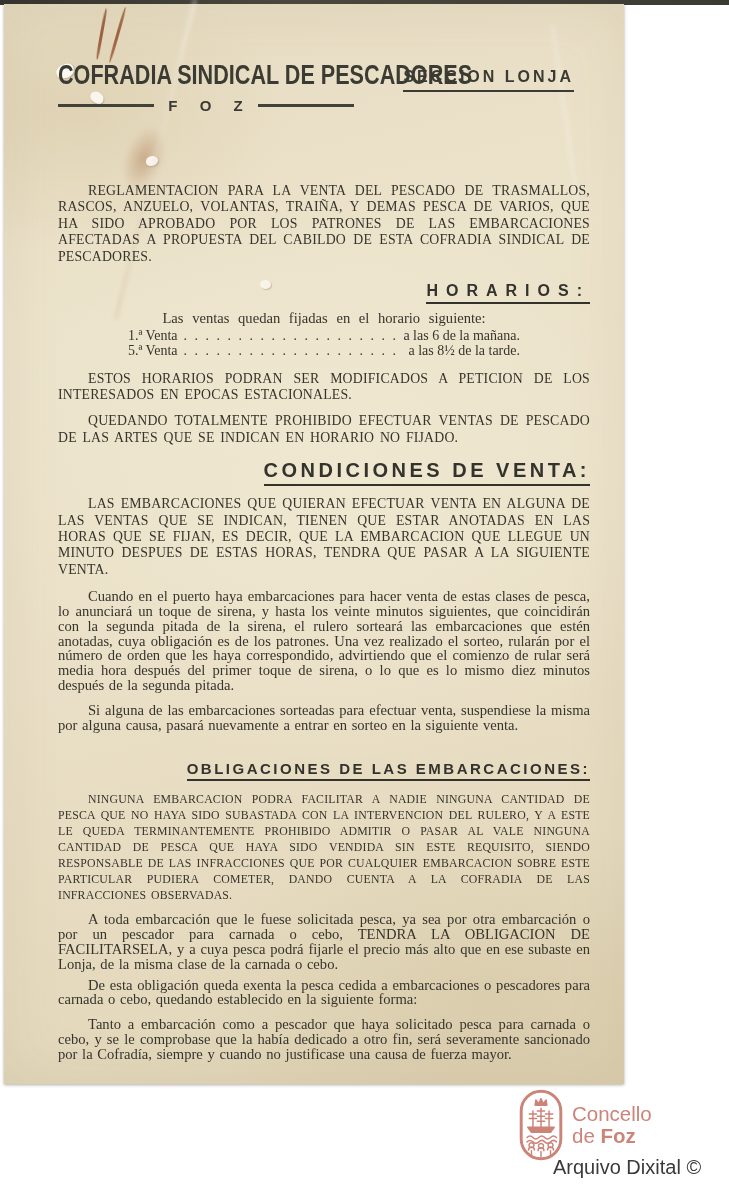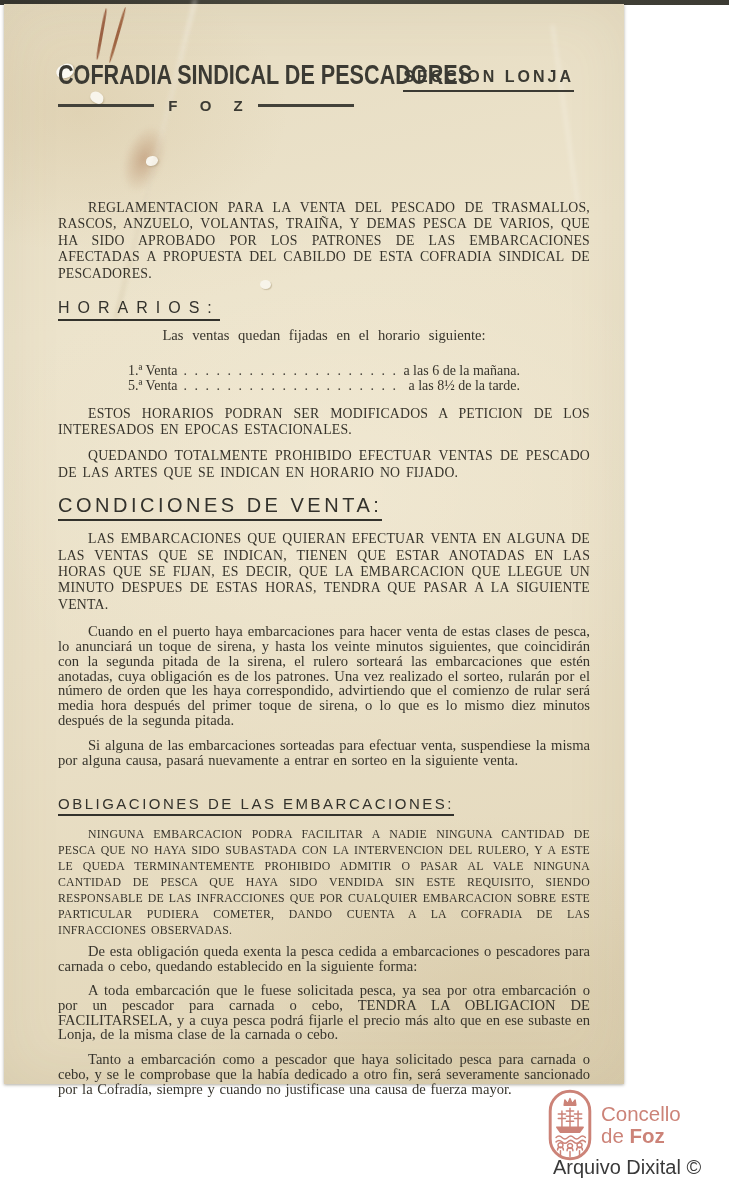--- a/index.html
+++ b/index.html
@@ -57,42 +57,42 @@
     position:absolute;right:16px;top:8px;
     font-family:"Liberation Sans", sans-serif;font-weight:700;font-size:16px;
     letter-spacing:3px;color:#3b3a33;
     border-bottom:2.5px solid #3b3a33;padding-bottom:4px;white-space:nowrap;
   }
   
   p{margin:0;text-align:justify;}
   .p-caps{font-size:13.8px;line-height:16.4px;letter-spacing:.2px;text-indent:30px;word-spacing:2px;}
   .p-body{font-size:14.6px;line-height:14.8px;text-indent:30px;word-spacing:1px;}
   .p-caps-small{font-size:11.8px;line-height:16px;letter-spacing:.2px;text-indent:30px;word-spacing:1.5px;}
-  .intro{margin-top:78px;}
+  .intro{margin-top:61px;}
   
   .sec-head{
-    text-align:left;font-family:"Liberation Sans", sans-serif;
-    color:#33322c;font-weight:400;
+    text-align:right;font-family:"Liberation Sans", sans-serif;
+    color:#33322c;font-weight:700;
   }
   .sec-head span{border-bottom:2.5px solid #33322c;padding-bottom:2px;display:inline-block;}
   .h-horarios{margin-top:17px;font-size:16px;letter-spacing:8px;}
   .h-condiciones{margin-top:13px;font-size:20px;letter-spacing:3.5px;}
   .h-obligaciones{margin-top:28px;font-size:15px;letter-spacing:2.5px;}
   
   .lead-line{margin-top:7px;text-align:center;font-size:14.6px;word-spacing:5px;text-indent:0;}
-  .venta-table{width:392px;margin:20px auto 0 auto;}
+  .venta-table{width:392px;margin:2px auto 0 auto;}
   .venta-row{display:flex;align-items:baseline;font-size:14px;height:15.4px;}
   .venta-label{white-space:nowrap;}
   .venta-dots{flex:1;overflow:hidden;white-space:nowrap;margin:0 6px;color:#45423a;}
   .venta-dots::after{content:". . . . . . . . . . . . . . . . . . . . . . . . . . . . . .";letter-spacing:2px;}
   .venta-time{white-space:nowrap;}
   .m12{margin-top:12px;}.m10{margin-top:10px;}.m11{margin-top:11px;}.m6{margin-top:6px;}.m9{margin-top:9px;}
   
   .watermark{
-    position:absolute;left:548px;top:1089px;display:flex;align-items:center;
+    position:absolute;left:519px;top:1089px;display:flex;align-items:center;
     font-family:"Liberation Sans", sans-serif;
   }
   .crest{flex:0 0 auto;}
   .wm-text{margin-left:9px;font-size:20.5px;line-height:22px;}
   .wm-bold{font-weight:700;}
   .credit{
     position:absolute;left:553px;top:1156px;
     font-family:"Liberation Sans", sans-serif;font-size:20px;color:#3a3a3a;
   }
 </style>
@@ -155,22 +155,22 @@
 
     <p class="p-caps m10">LAS EMBARCACIONES QUE QUIERAN EFECTUAR VENTA EN ALGUNA DE LAS VENTAS QUE SE INDICAN, TIENEN QUE ESTAR ANOTADAS EN LAS HORAS QUE SE FIJAN, ES DECIR, QUE LA EMBARCACION QUE LLEGUE UN MINUTO DESPUES DE ESTAS HORAS, TENDRA QUE PASAR A LA SIGUIENTE VENTA.</p>
     <p class="p-body m11">Cuando en el puerto haya embarcaciones para hacer venta de estas clases de pesca, lo anunciará un toque de sirena, y hasta los veinte minutos siguientes, que coincidirán con la segunda pitada de la sirena, el rulero sorteará las embarcaciones que estén anotadas, cuya obligación es de los patrones. Una vez realizado el sorteo, rularán por el número de orden que les haya correspondido, advirtiendo que el comienzo de rular será media hora después del primer toque de sirena, o lo que es lo mismo diez minutos después de la segunda pitada.</p>
     <p class="p-body m10">Si alguna de las embarcaciones sorteadas para efectuar venta, suspendiese la misma por alguna causa, pasará nuevamente a entrar en sorteo en la siguiente venta.</p>
 
     <div class="sec-head h-obligaciones">
       <span>OBLIGACIONES DE LAS EMBARCACIONES:</span>
     </div>
 
     <p class="p-caps-small m10">NINGUNA EMBARCACION PODRA FACILITAR A NADIE NINGUNA CANTIDAD DE PESCA QUE NO HAYA SIDO SUBASTADA CON LA INTERVENCION DEL RULERO, Y A ESTE LE QUEDA TERMINANTEMENTE PROHIBIDO ADMITIR O PASAR AL VALE NINGUNA CANTIDAD DE PESCA QUE HAYA SIDO VENDIDA SIN ESTE REQUISITO, SIENDO RESPONSABLE DE LAS INFRACCIONES QUE POR CUALQUIER EMBARCACION SOBRE ESTE PARTICULAR PUDIERA COMETER, DANDO CUENTA A LA COFRADIA DE LAS INFRACCIONES OBSERVADAS.</p>
+    <p class="p-body m9">A toda embarcación que le fuese solicitada pesca, ya sea por otra embarcación o por un pescador para carnada o cebo, TENDRA LA OBLIGACION DE FACILITARSELA, y a cuya pesca podrá fijarle el precio más alto que en ese subaste en Lonja, de la misma clase de la carnada o cebo.</p>
     <p class="p-body m6">De esta obligación queda exenta la pesca cedida a embarcaciones o pescadores para carnada o cebo, quedando establecido en la siguiente forma:</p>
-    <p class="p-body m9">A toda embarcación que le fuese solicitada pesca, ya sea por otra embarcación o por un pescador para carnada o cebo, TENDRA LA OBLIGACION DE FACILITARSELA, y a cuya pesca podrá fijarle el precio más alto que en ese subaste en Lonja, de la misma clase de la carnada o cebo.</p>
     <p class="p-body m10">Tanto a embarcación como a pescador que haya solicitado pesca para carnada o cebo, y se le comprobase que la había dedicado a otro fin, será severamente sancionado por la Cofradía, siempre y cuando no justificase una causa de fuerza mayor.</p>
 
   </div>
 </div>
 
 <div class="watermark">
   <svg class="crest" width="44" height="72" viewBox="0 0 60 98" fill="none" stroke="#cc8378" stroke-width="3" stroke-linecap="round" stroke-linejoin="round">
     <rect x="3" y="3" width="54" height="92" rx="27" stroke-width="4"></rect>
 
     <path d="M22 22 L23 15 L27 20 L30 13 L33 20 L37 15 L38 22 Z" stroke-width="2" fill="#cc8378"></path>

